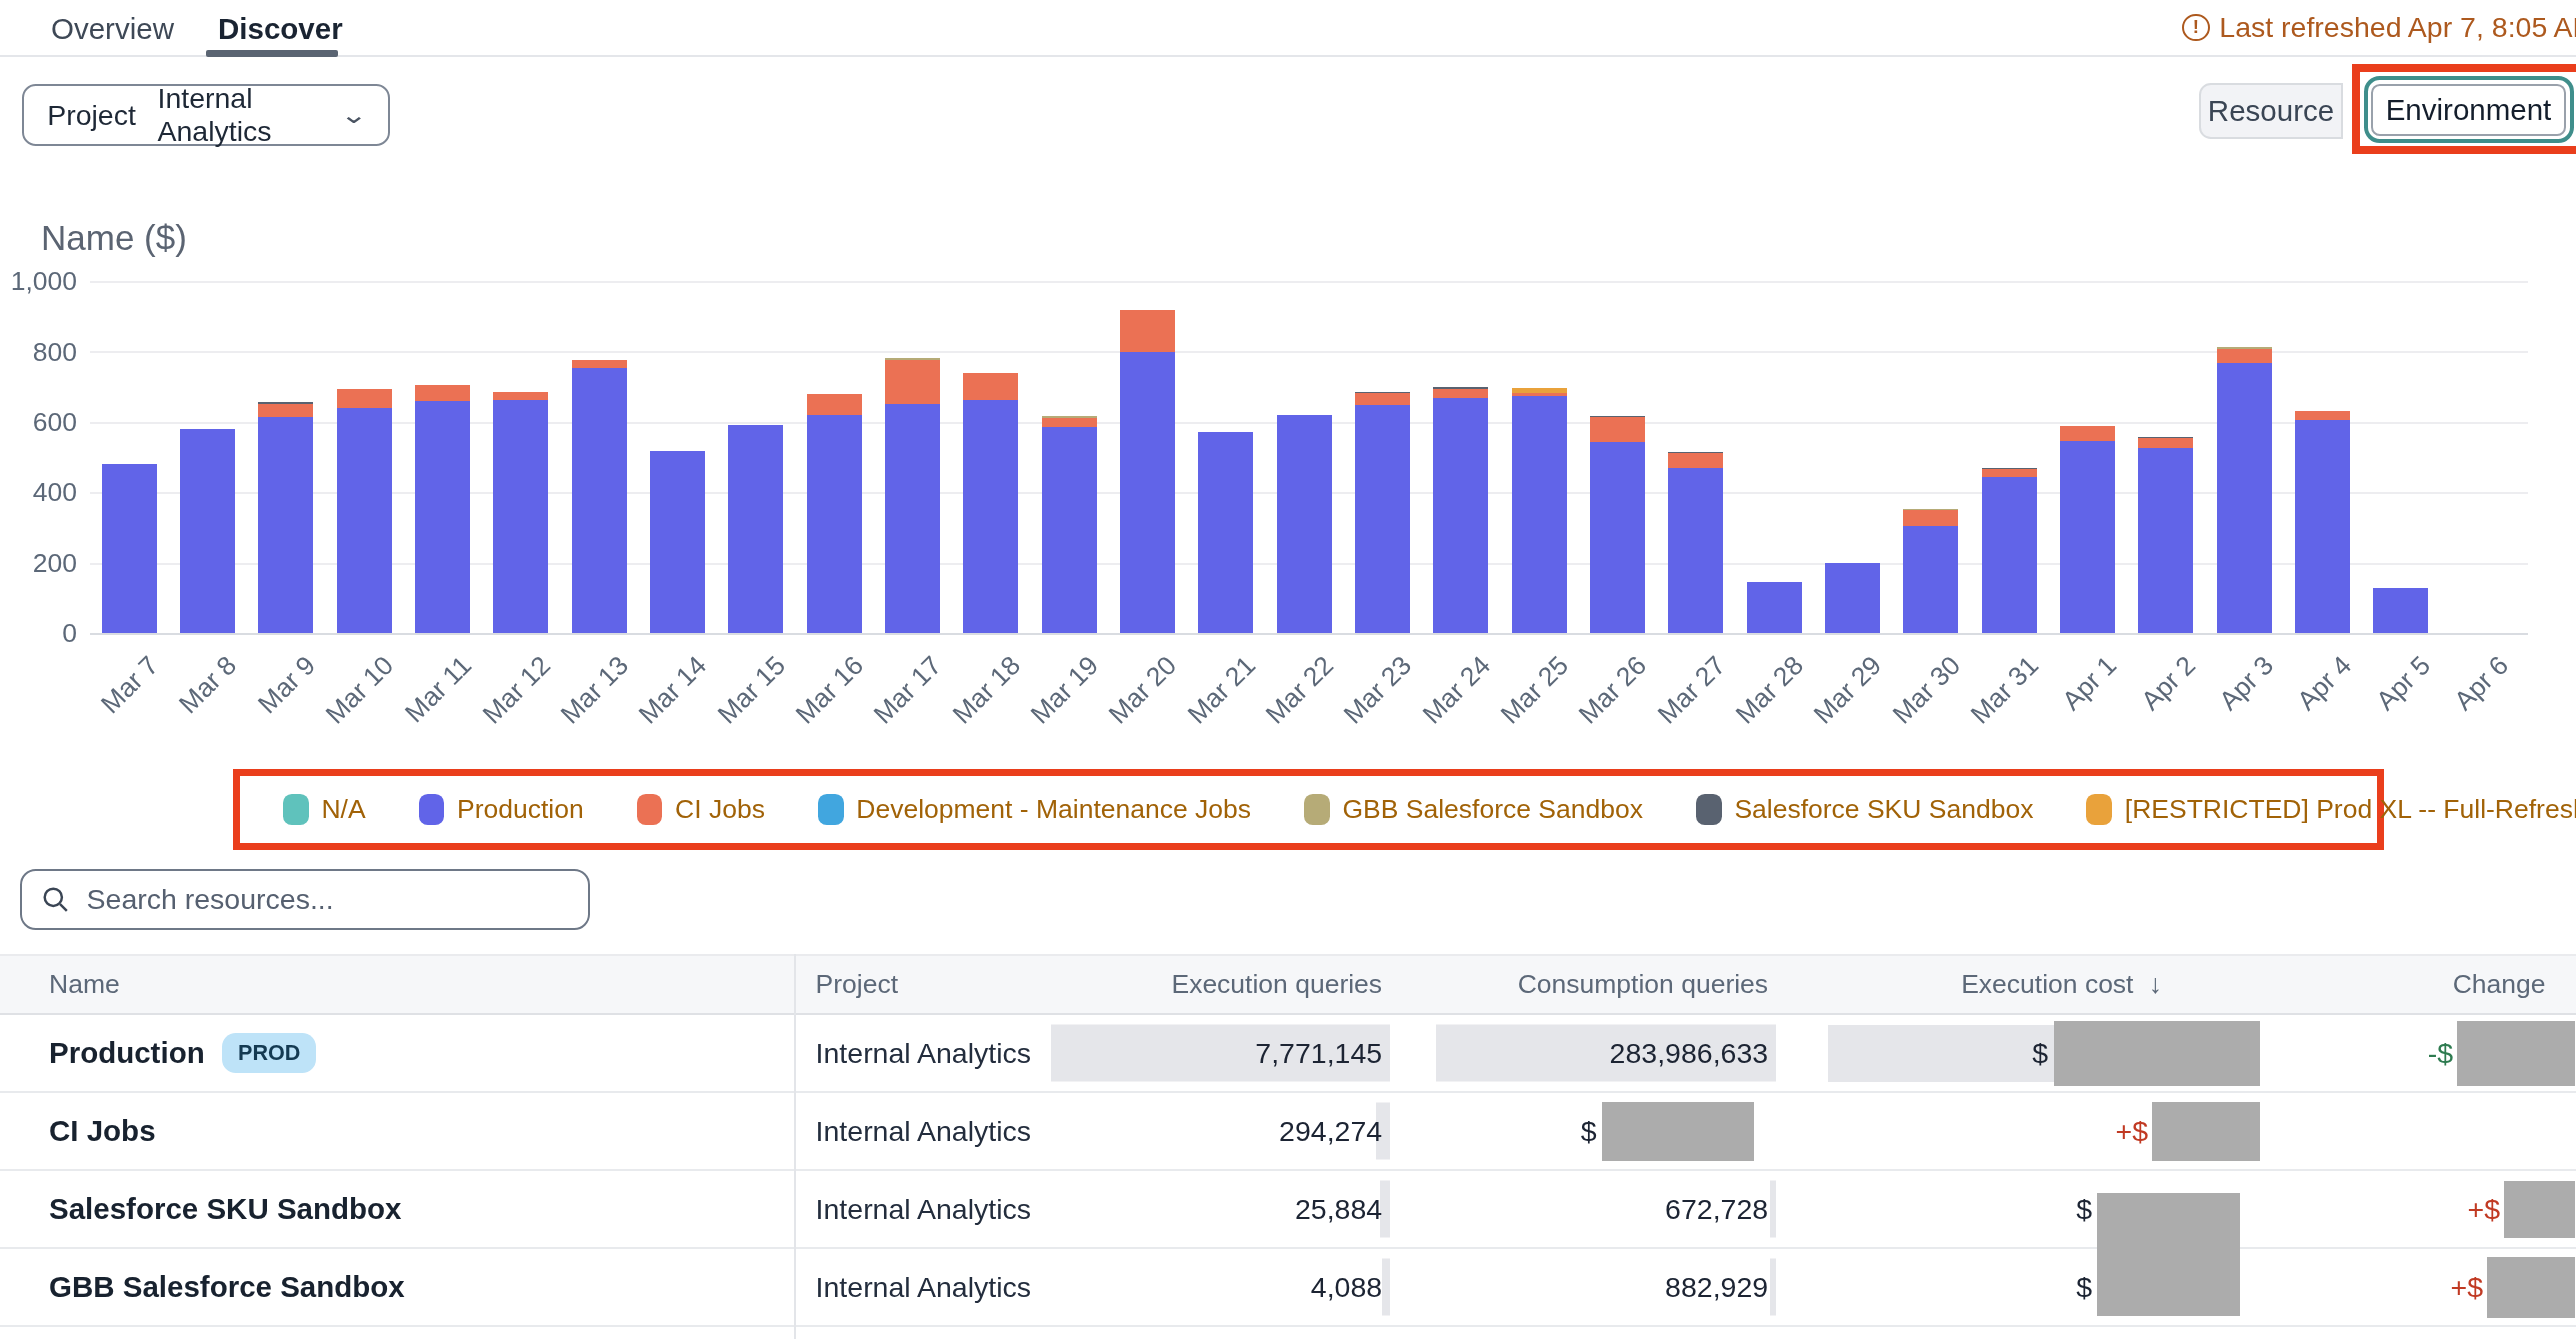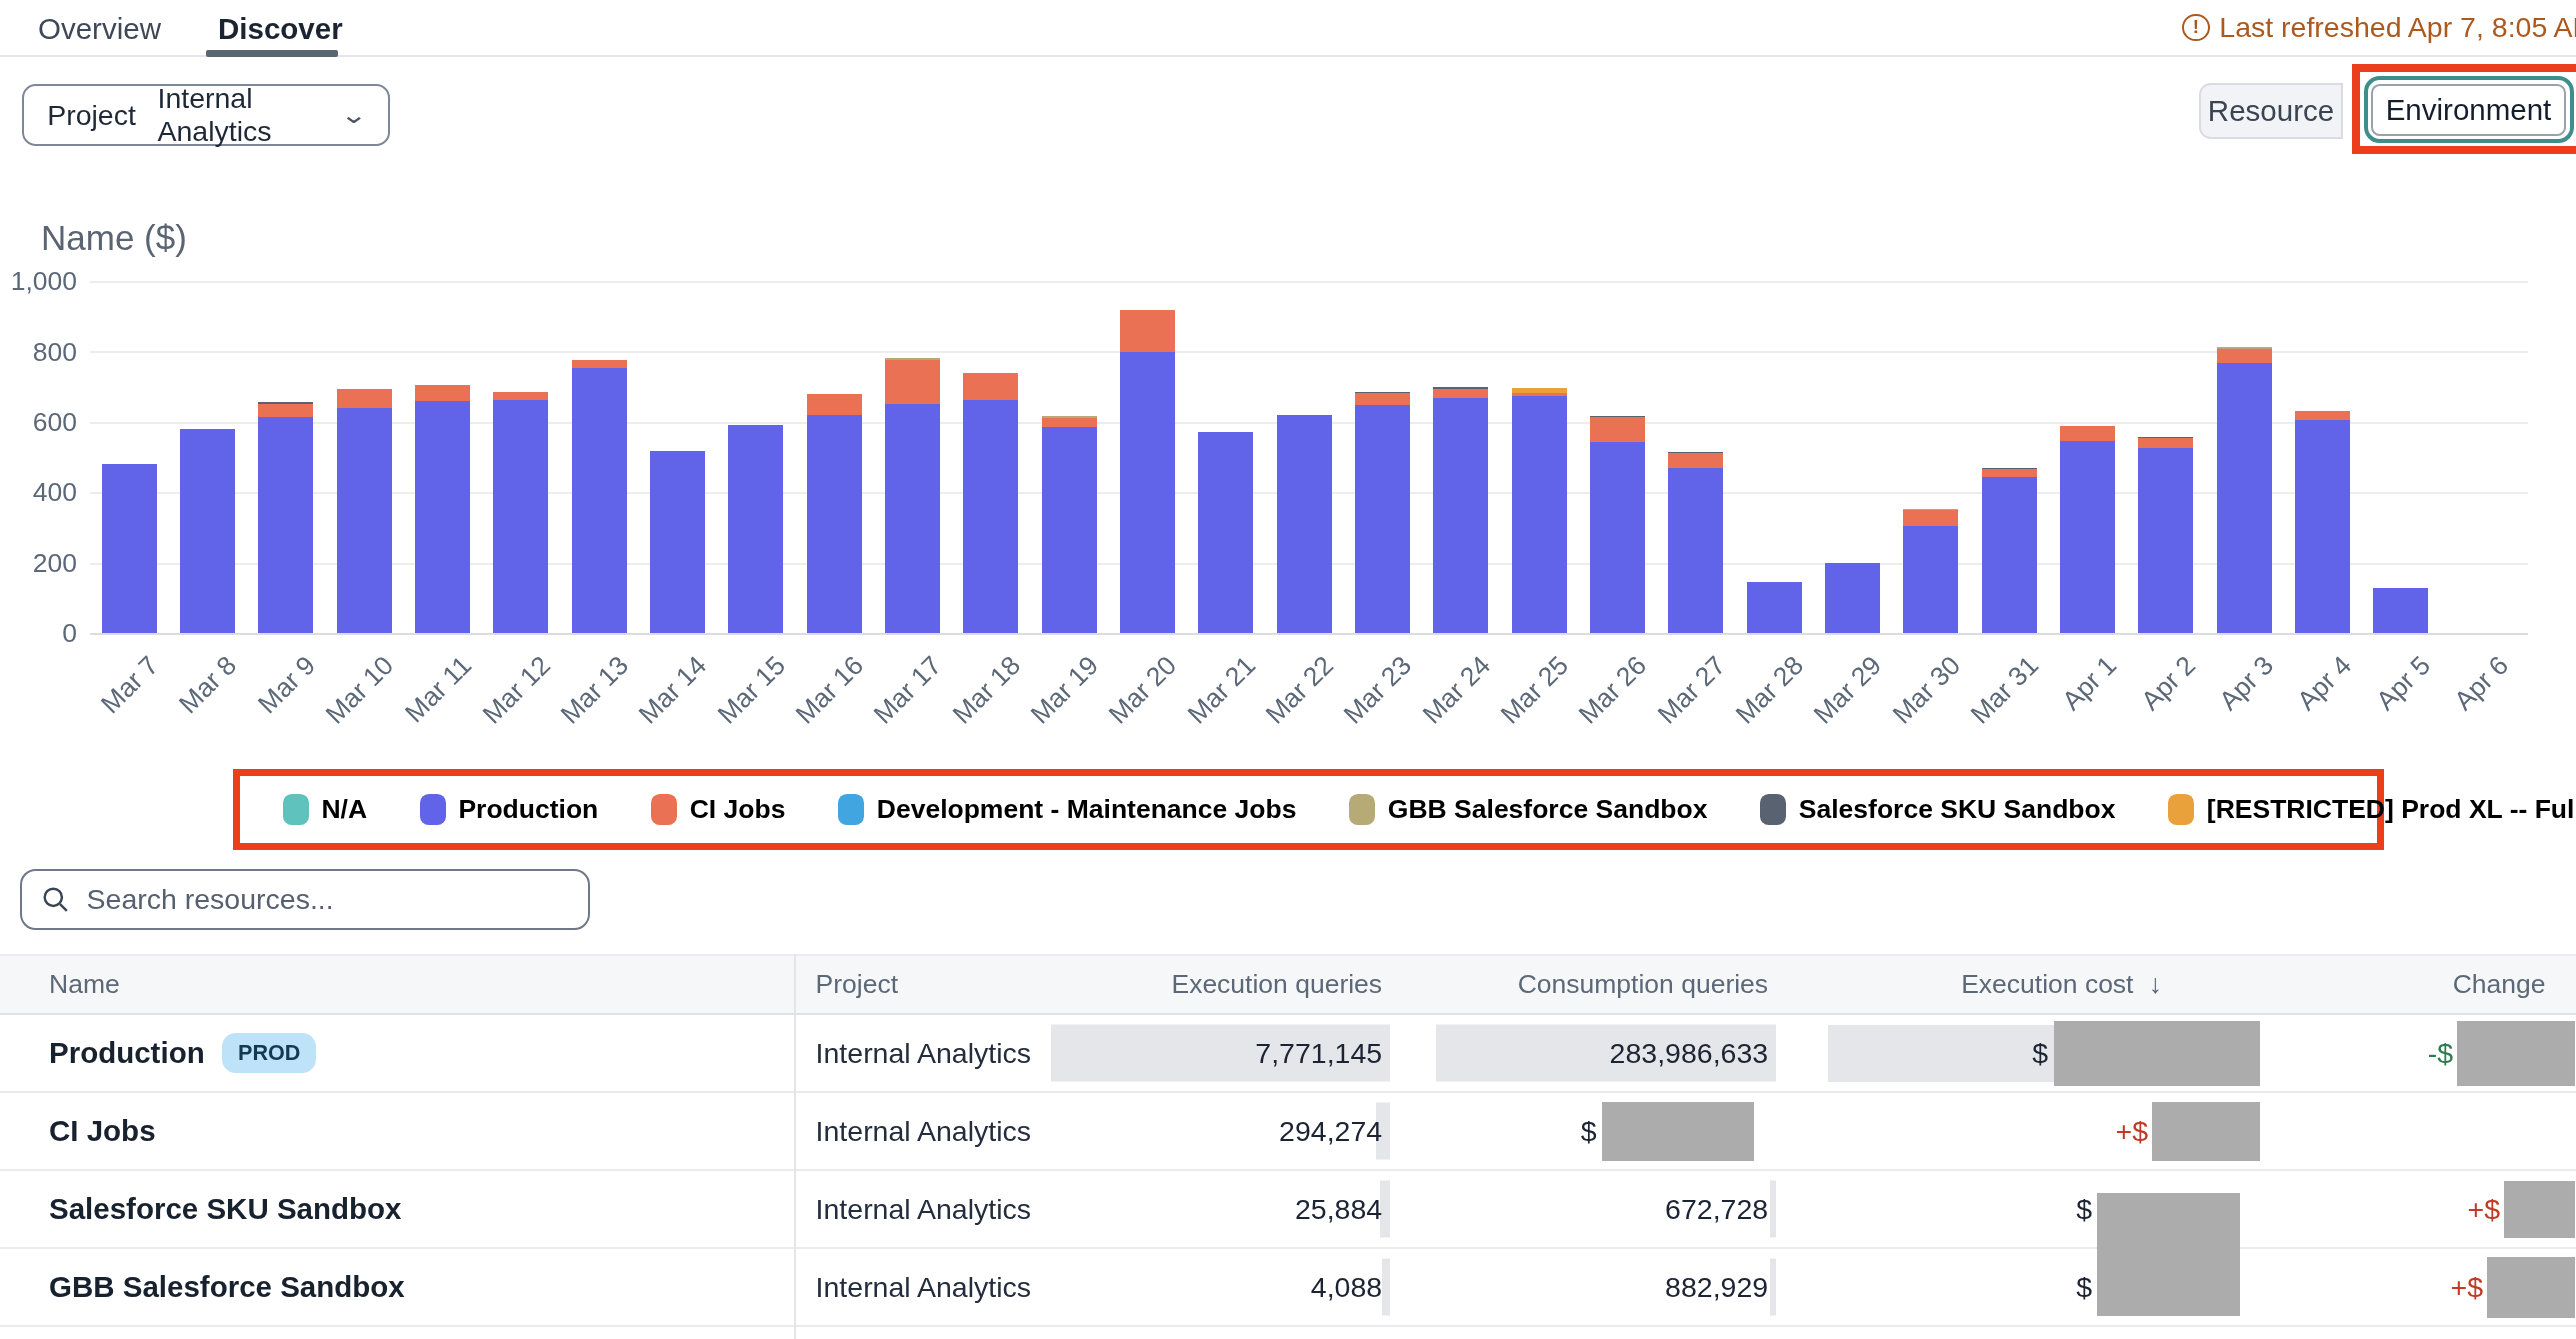--- a/index.html
+++ b/index.html
@@ -3,21 +3,21 @@
 <meta charset="utf-8">
 <style>
   * { margin:0; padding:0; box-sizing:border-box; }
   html,body { width:2576px; height:1339px; background:#ffffff; overflow:hidden;
               font-family:"Liberation Sans", sans-serif; }
   #page { position:relative; width:2576px; height:1339px; }
 
   
   #tabbar { position:absolute; left:0; top:0; width:2576px; height:57px; border-bottom:2px solid #e4e6ea; background:#fff; }
   .tab { position:absolute; top:11.8px; font-size:29.5px; color:#3e4856; cursor:pointer; }
-  #tab-overview { left:38px; }
+  #tab-overview { left:51px; }
   #tab-discover { left:218px; color:#1a2432; font-weight:700; }
   #tab-underline { position:absolute; left:206px; top:50px; width:132px; height:6.9px; background:#5a6472; border-radius:2px; }
 
   #refresh { position:absolute; left:2182px; top:7.9px; height:39px; display:flex; align-items:center; gap:9.8px;
              color:#ad591e; font-size:28.5px; white-space:nowrap; }
   #refresh-icon { width:27.5px; height:27.5px; border:2.9px solid #ad591e; border-radius:50%; flex:0 0 auto;
                   display:flex; align-items:center; justify-content:center; font-size:18.7px; font-weight:700; }
 
   
   #project-dd { position:absolute; left:21.6px; top:84px; width:368px; height:62px; border:2px solid #7e8795;
@@ -43,21 +43,21 @@
   .bar { position:absolute; bottom:1px; width:55px; display:flex; flex-direction:column-reverse; }
   .seg { width:100%; }
   .xlabel { position:absolute; font-size:26.5px; color:#5c6878; white-space:nowrap;
             transform:translateX(-100%) rotate(-45deg); transform-origin:100% 0; }
 
   
   #legend-box { position:absolute; left:233px; top:769px; width:2151px; height:81px; border:7.9px solid #ea3e1c;
                 display:flex; align-items:center; padding-left:43px; gap:53px; background:#fff; }
   .legend-item { display:flex; align-items:center; gap:12.8px; cursor:pointer; }
   .legend-swatch { width:25.6px; height:30.5px; border-radius:8.8px; }
-  .legend-label { font-size:26.5px; color:#000000; white-space:nowrap;font-weight:bold; }
+  .legend-label { font-size:26.5px; color:#a16207; white-space:nowrap; }
 
   
   #search-box { position:absolute; left:19.7px; top:869px; width:570px; height:61px; border:2.5px solid #6e7887;
                 border-radius:15.7px; display:flex; align-items:center; padding:0 19.7px; gap:15.7px; background:#fff; }
   #search-input { border:none; outline:none; flex:1; font-size:28.5px; color:#2a3444;
                   font-family:"Liberation Sans", sans-serif; }
   #search-input::placeholder { color:#566070; }
 
   
   #table { position:absolute; left:0; top:954px; width:2576px; }

